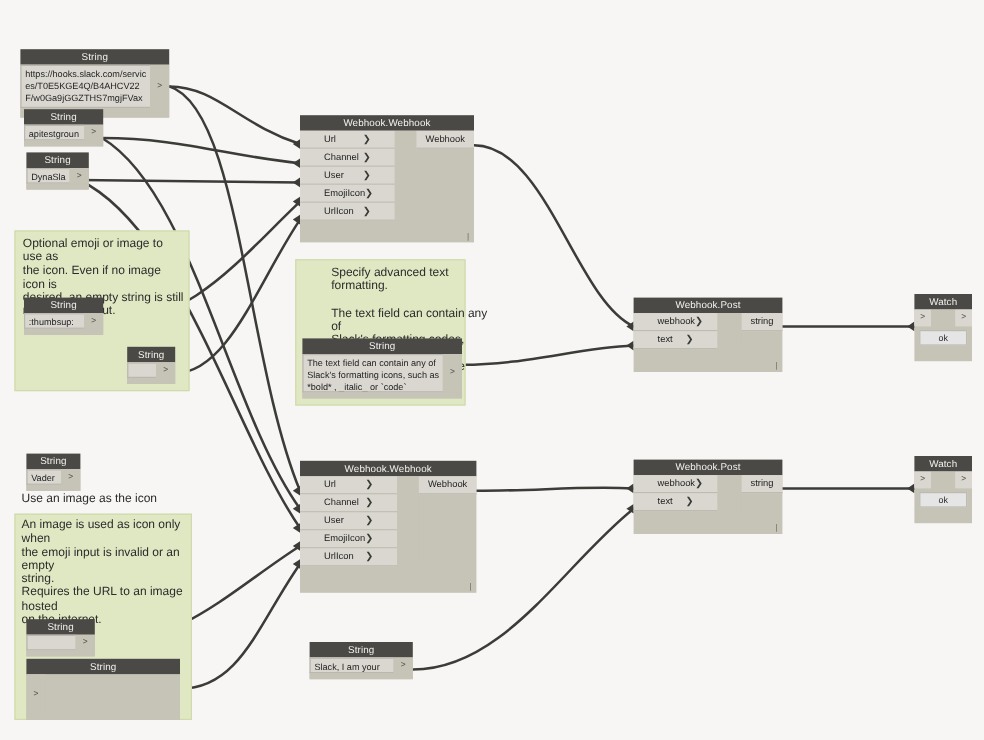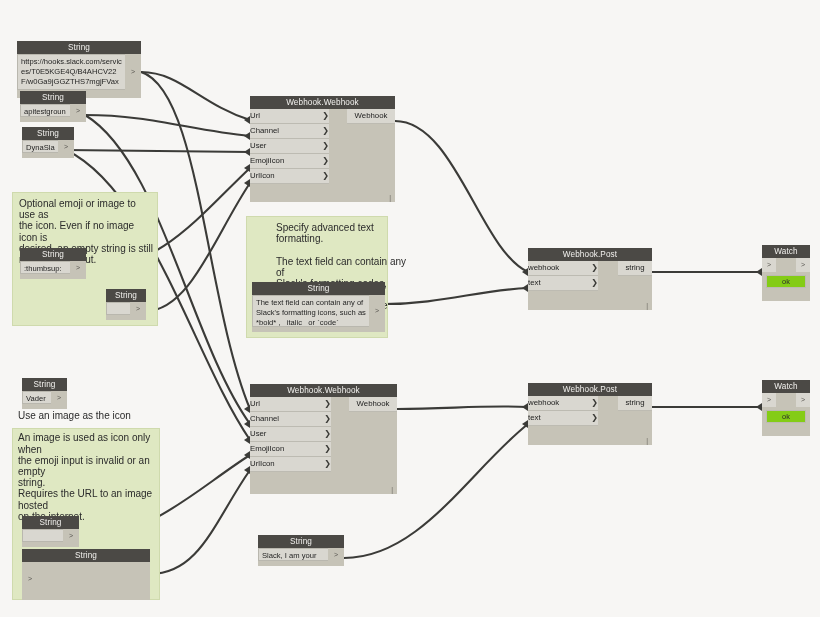--- a/index.html
+++ b/index.html
@@ -94,21 +94,21 @@
   .fnnode .body{padding:0;}
   .fnnode .ports{display:flex;}
   .fnnode .incol{flex:0 0 auto;}
   .fnnode .inport{
     background:#d9d7d0;
     border-bottom:1px solid #bdbbb2;
     font-size:7.8px;
     line-height:14px;
     height:15px;
     color:#1d1d1d;
-    padding:0 0;
+    padding:0 20px;
     display:flex;
     justify-content:space-between;
     align-items:center;
     box-sizing:border-box;
   }
   .fnnode .inport .chev{color:#3a3a36;font-weight:bold;font-size:8px;}
   .fnnode .mid{flex:1 1 auto;background:#c6c3b7;}
   .fnnode .outcol{flex:0 0 auto;padding-top:0;}
   .fnnode .outport{
     background:#d9d7d0;
@@ -134,21 +134,21 @@
     background:#d9d7d0;
     color:#56544e;
     font-size:7px;
     text-align:center;
     line-height:14px;
     box-sizing:border-box;
   }
   .watchnode .wmid{flex:1 1 auto;background:#c6c3b7;}
   .watchnode .wval{
     margin:3px 4px 4px 4px;
-    background:#84cc16;
+    background:#e5e5e5;
     border:1px solid #bcbab1;
     font-size:7.4px;
     color:#2b2b2b;
     text-align:center;
     line-height:12px;
     height:13px;
     box-sizing:border-box;
   }
 </style>
 </head>

